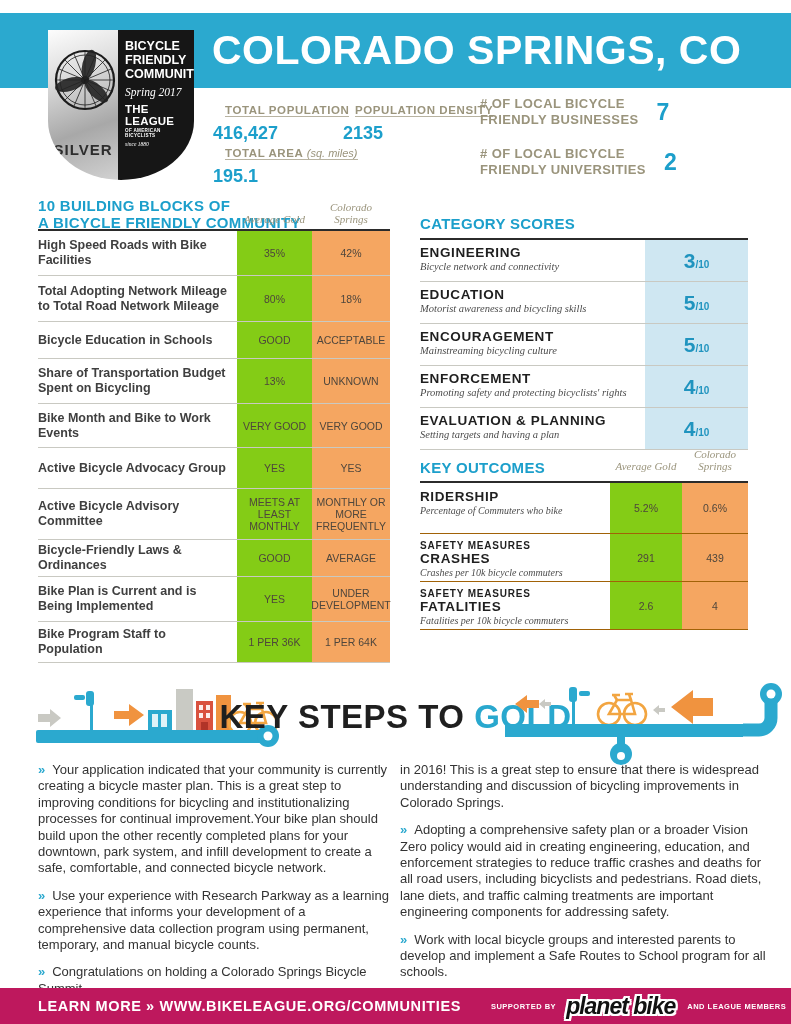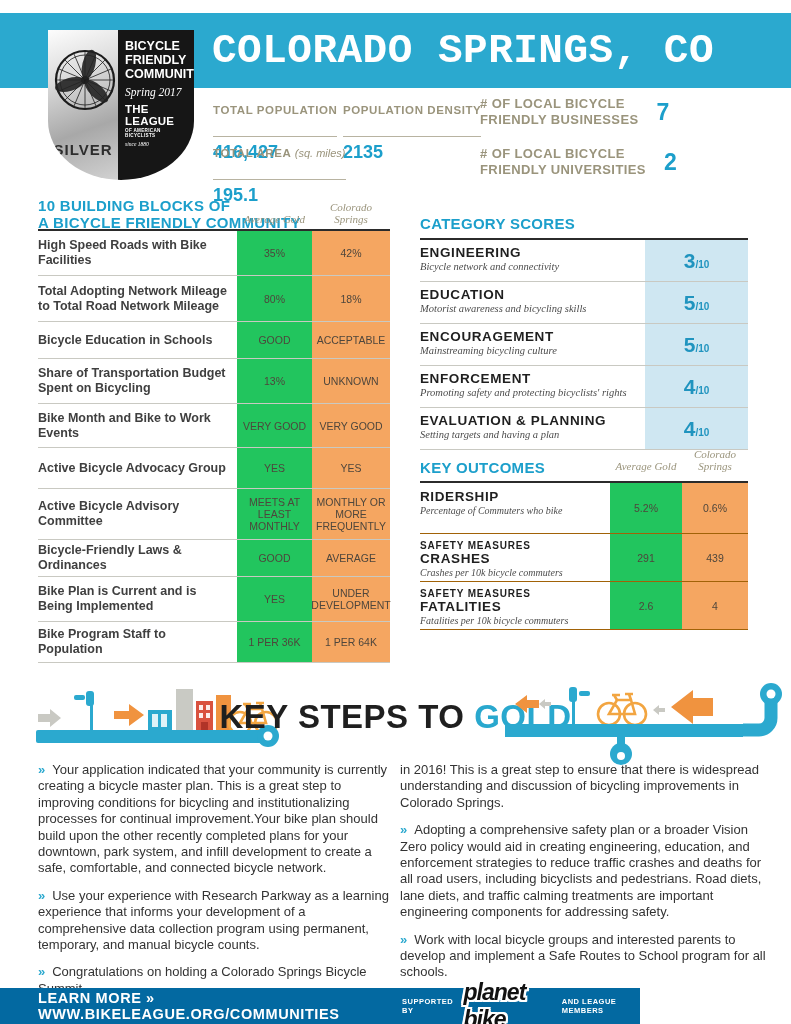--- a/index.html
+++ b/index.html
@@ -2,41 +2,41 @@
 <html><head>
 <meta charset="utf-8">
 <style>
   html,body{margin:0;padding:0;background:#e8e8e8;}
   .page{position:relative;width:791px;height:1024px;background:#ffffff;margin:0 auto;
         font-family:"Liberation Sans",sans-serif;overflow:hidden;}
 
   
   .topbar{position:absolute;top:13px;left:0;width:791px;height:75px;background:#2BA9CF;
           display:flex;align-items:center;}
-  .city-title{margin:0 0 0 212px;font-size:41px;font-weight:bold;color:#fff;letter-spacing:.5px;font-family:Liberation Mono, monospace;}
+  .city-title{margin:0 0 0 212px;font-size:41px;font-weight:bold;color:#fff;letter-spacing:.5px;}
 
   
   .badge{position:absolute;top:30px;left:48px;width:146px;height:150px;z-index:3;
          border-radius:0 0 74px 74px / 0 0 60px 60px;overflow:hidden;display:flex;}
   .badge-left{width:48%;position:relative;
         background:linear-gradient(160deg,#fdfdfd 0%,#dcdcdc 30%,#a8a8a8 65%,#d2d2d2 100%);}
   .badge-right{width:52%;background:#161616;color:#fff;padding:9px 4px 0 7px;box-sizing:border-box;}
   .badge-word{font-size:12.5px;font-weight:bold;line-height:14px;}
   .badge-season{font-family:"Liberation Serif",serif;font-style:italic;font-size:11.5px;margin-top:5px;}
   .badge-org1{font-size:11.5px;font-weight:bold;margin-top:5px;letter-spacing:.2px;}
   .badge-org2{font-size:4.6px;font-weight:bold;letter-spacing:.3px;margin-top:1px;}
   .badge-org3{font-family:"Liberation Serif",serif;font-style:italic;font-size:5.5px;margin-top:3px;}
   .badge-level{position:absolute;bottom:22px;left:0;width:100%;text-align:center;
                font-size:15px;font-weight:bold;letter-spacing:1px;color:#2d2d2d;}
   .wheel{position:absolute;top:8px;left:1px;}
 
   
   .stat{position:absolute;}
   .stat-label{font-size:11.5px;font-weight:bold;color:#9A947C;letter-spacing:.6px;
-              border-bottom:1px solid #b8b3a1;padding-bottom:20px;display:inline-block;}
+              border-bottom:1px solid #b8b3a1;padding-bottom:0;display:inline-block;margin-left:12px;}
   .stat-note{font-family:Liberation Sans, sans-serif;font-style:italic;font-weight:normal;
              text-transform:none;letter-spacing:0;font-size:11px;}
   .stat-value{font-size:18px;font-weight:bold;color:#1C9FCB;margin-top:5px;}
   .bigstat{position:absolute;display:flex;align-items:center;}
   .biglabel{font-size:13px;font-weight:bold;color:#9A947C;letter-spacing:.4px;line-height:16px;}
   .bignum{font-size:23px;font-weight:bold;color:#1C9FCB;margin-left:18px;}
 
   
   .section-title{color:#1C9FCB;font-size:15px;font-weight:bold;letter-spacing:.3px;line-height:17px;margin:0;}
   .rule{height:2px;background:#2b2b2b;}
@@ -47,21 +47,21 @@
   .bb-headspacer{width:199px;}
   .colhead{font-family:"Liberation Serif",serif;font-style:italic;font-size:11px;color:#9A947C;
            text-align:center;line-height:12px;padding-bottom:4px;}
   .bb-headrow .colhead.g{width:75px;}
   .bb-headrow .colhead.c{width:78px;}
   .bb-row{display:flex;border-bottom:1px solid #c9c9c2;}
   .bb-label{width:191px;padding-right:8px;display:flex;align-items:center;
             font-size:12.5px;font-weight:bold;color:#3f3f3f;line-height:15px;}
   .cell{display:flex;align-items:center;justify-content:center;text-align:center;
         font-size:10.5px;color:#4e463c;line-height:12px;padding:2px;box-sizing:border-box;}
-  .cell.gold{width:75px;background:#22c55e;}
+  .cell.gold{width:75px;background:#84cc16;}
   .cell.city{width:78px;background:#F5A661;}
 
   
   .cs{position:absolute;left:420px;top:215px;width:328px;}
   .cs .rule{margin-top:6px;}
   .cs-row{display:flex;height:41px;border-bottom:1px solid #c9c9c2;}
   .cs-info{flex:1;padding-top:5px;}
   .cs-name{font-size:13.5px;font-weight:bold;color:#1f1f1f;letter-spacing:.6px;}
   .cs-desc{font-family:"Liberation Serif",serif;font-style:italic;font-size:10.5px;color:#4c4c4c;margin-top:1px;}
   .cs-score{width:103px;background:#CFE7F2;display:flex;align-items:center;justify-content:center;}
@@ -92,21 +92,21 @@
   .illus.right{left:505px;top:672px;}
 
   
   .copy{position:absolute;top:762px;font-size:13px;line-height:16.4px;color:#333;}
   .copy.colL{left:38px;width:354px;}
   .copy.colR{left:400px;width:366px;}
   .copy p{margin:0 0 11px 0;}
   .bullet{color:#2BA9CF;font-weight:bold;margin-right:7px;}
 
   
-  .footer{position:absolute;left:0;top:988px;width:640px;height:36px;background:#0369a1;
+  .footer{position:absolute;left:0;top:988px;width:791px;height:36px;background:#be185d;
           display:flex;align-items:center;color:#fff;}
   .fm{margin-left:38px;font-size:14.5px;font-weight:bold;letter-spacing:.6px;cursor:pointer;}
   .sb{margin-left:30px;font-size:7.5px;font-weight:bold;letter-spacing:.5px;}
   .pb{margin-left:10px;font-size:23px;font-weight:bold;font-style:italic;letter-spacing:-1px;color:#111;
       text-shadow:-2px -2px 0 #fff,2px -2px 0 #fff,-2px 2px 0 #fff,2px 2px 0 #fff,
                   -2px 0 0 #fff,2px 0 0 #fff,0 -2px 0 #fff,0 2px 0 #fff;}
   .lm{margin-left:12px;font-size:7.5px;font-weight:bold;letter-spacing:.5px;}
 </style>
 </head>
 <body>

